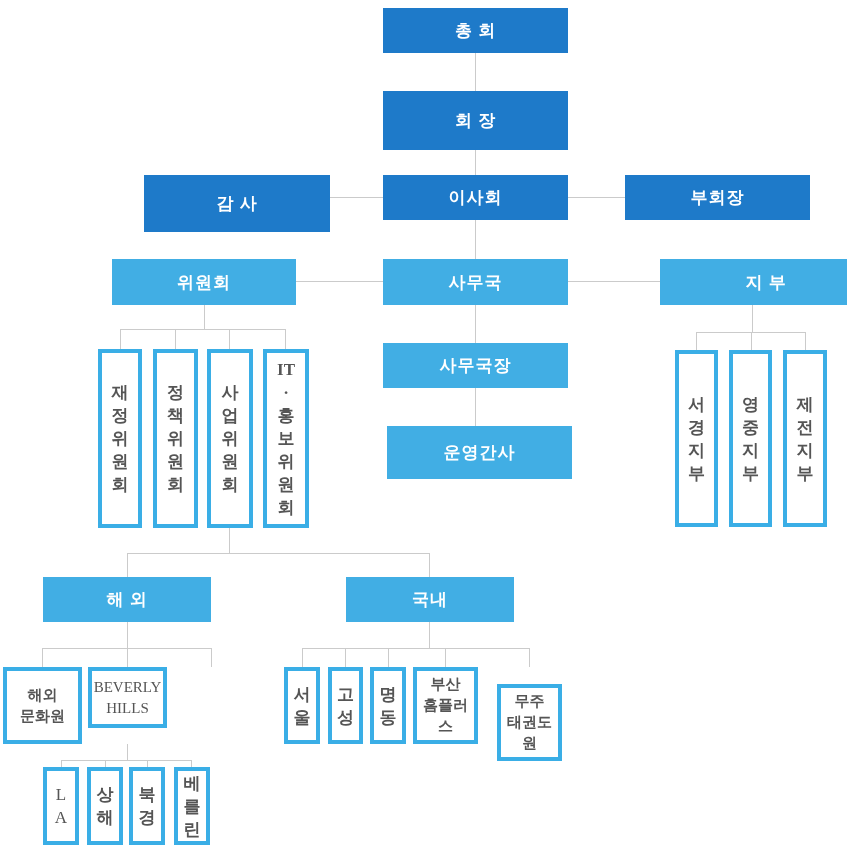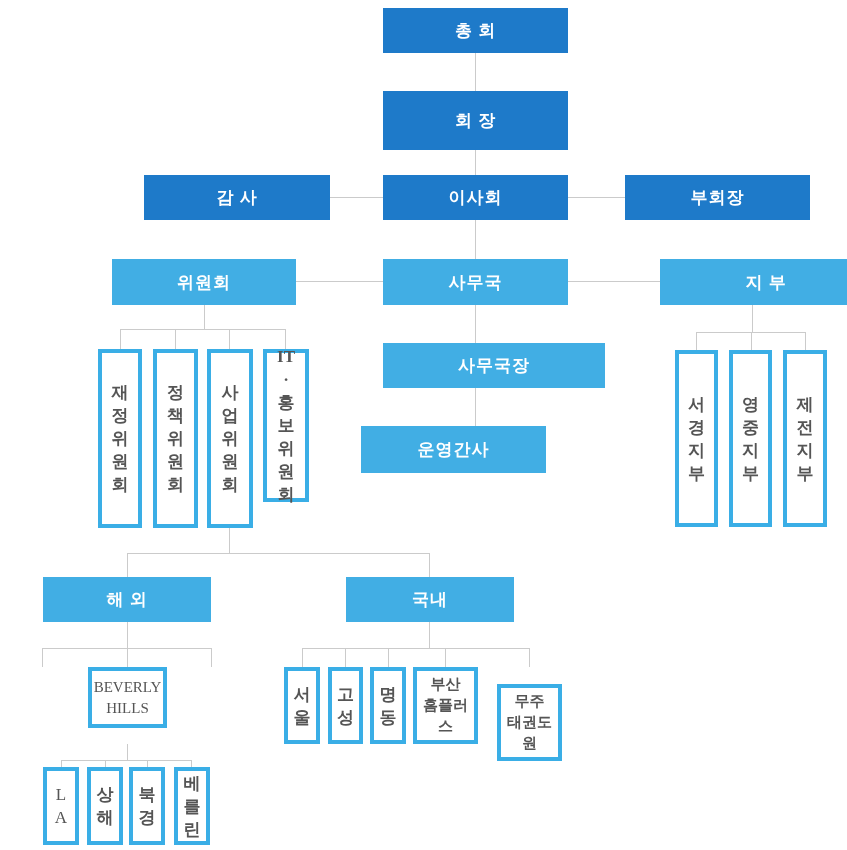--- a/index.html
+++ b/index.html
@@ -73,46 +73,46 @@
   <i class="hl" style="left:568px;top:281px;width:92px"></i>
   <i class="hl" style="left:120px;top:329px;width:166px"></i>
   <i class="hl" style="left:696px;top:332px;width:110px"></i>
   <i class="hl" style="left:127px;top:553px;width:303px"></i>
   <i class="hl" style="left:42px;top:648px;width:170px"></i>
   <i class="hl" style="left:302px;top:648px;width:228px"></i>
   <i class="hl" style="left:61px;top:760px;width:131px"></i>
 
   <div class="box dark" style="left:383px;top:8px;width:185px;height:45px">총 회</div>
   <div class="box dark" style="left:383px;top:91px;width:185px;height:59px">회 장</div>
-  <div class="box dark" style="left:144px;top:175px;width:186px;height:45px">감 사</div>
+  <div class="box dark" style="left:144px;top:175px;width:186px;height:57px">감 사</div>
   <div class="box dark" style="left:383px;top:175px;width:185px;height:45px">이사회</div>
   <div class="box light" style="left:112px;top:259px;width:184px;height:46px">위원회</div>
 
   <div class="box dark" style="left:625px;top:175px;width:185px;height:45px">부회장</div>
   <div class="box light" style="left:383px;top:259px;width:185px;height:46px">사무국</div>
   <div class="box light" style="left:660px;top:259px;width:212px;height:46px">지 부</div>
-  <div class="box light" style="left:383px;top:343px;width:222px;height:45px">사무국장</div>
-  <div class="box light" style="left:361px;top:426px;width:185px;height:47px">운영간사</div>
+  <div class="box light" style="left:383px;top:343px;width:185px;height:45px">사무국장</div>
+  <div class="box light" style="left:387px;top:426px;width:185px;height:53px">운영간사</div>
 
   <div class="box outline" style="left:98px;top:349px;width:44px;height:179px">재
 정
 위
 원
 회</div>
   <div class="box outline" style="left:153px;top:349px;width:45px;height:179px">정
 책
 위
 원
 회</div>
   <div class="box outline" style="left:207px;top:349px;width:46px;height:179px">사
 업
 위
 원
 회</div>
-  <div class="box outline" style="left:263px;top:349px;width:46px;height:153px">IT
+  <div class="box outline" style="left:263px;top:349px;width:46px;height:179px">IT
 ·
 홍
 보
 위
 원
 회</div>
 
   <div class="box outline" style="left:675px;top:350px;width:43px;height:177px">서
 경
 지
@@ -122,20 +122,22 @@
 지
 부</div>
   <div class="box outline" style="left:783px;top:350px;width:44px;height:177px">제
 전
 지
 부</div>
 
   <div class="box light" style="left:43px;top:577px;width:168px;height:45px">해 외</div>
   <div class="box light" style="left:346px;top:577px;width:168px;height:45px">국내</div>
 
+  <div class="box outline small" style="left:3px;top:667px;width:79px;height:77px">해외
+문화원</div>
   <div class="box outline small latin" style="left:88px;top:667px;width:79px;height:61px">BEVERLY
 HILLS</div>
 
   <div class="box outline latin" style="left:43px;top:767px;width:36px;height:78px">L
 A</div>
   <div class="box outline" style="left:87px;top:767px;width:36px;height:78px">상
 해</div>
   <div class="box outline" style="left:129px;top:767px;width:36px;height:78px">북
 경</div>
   <div class="box outline" style="left:174px;top:767px;width:36px;height:78px">베

